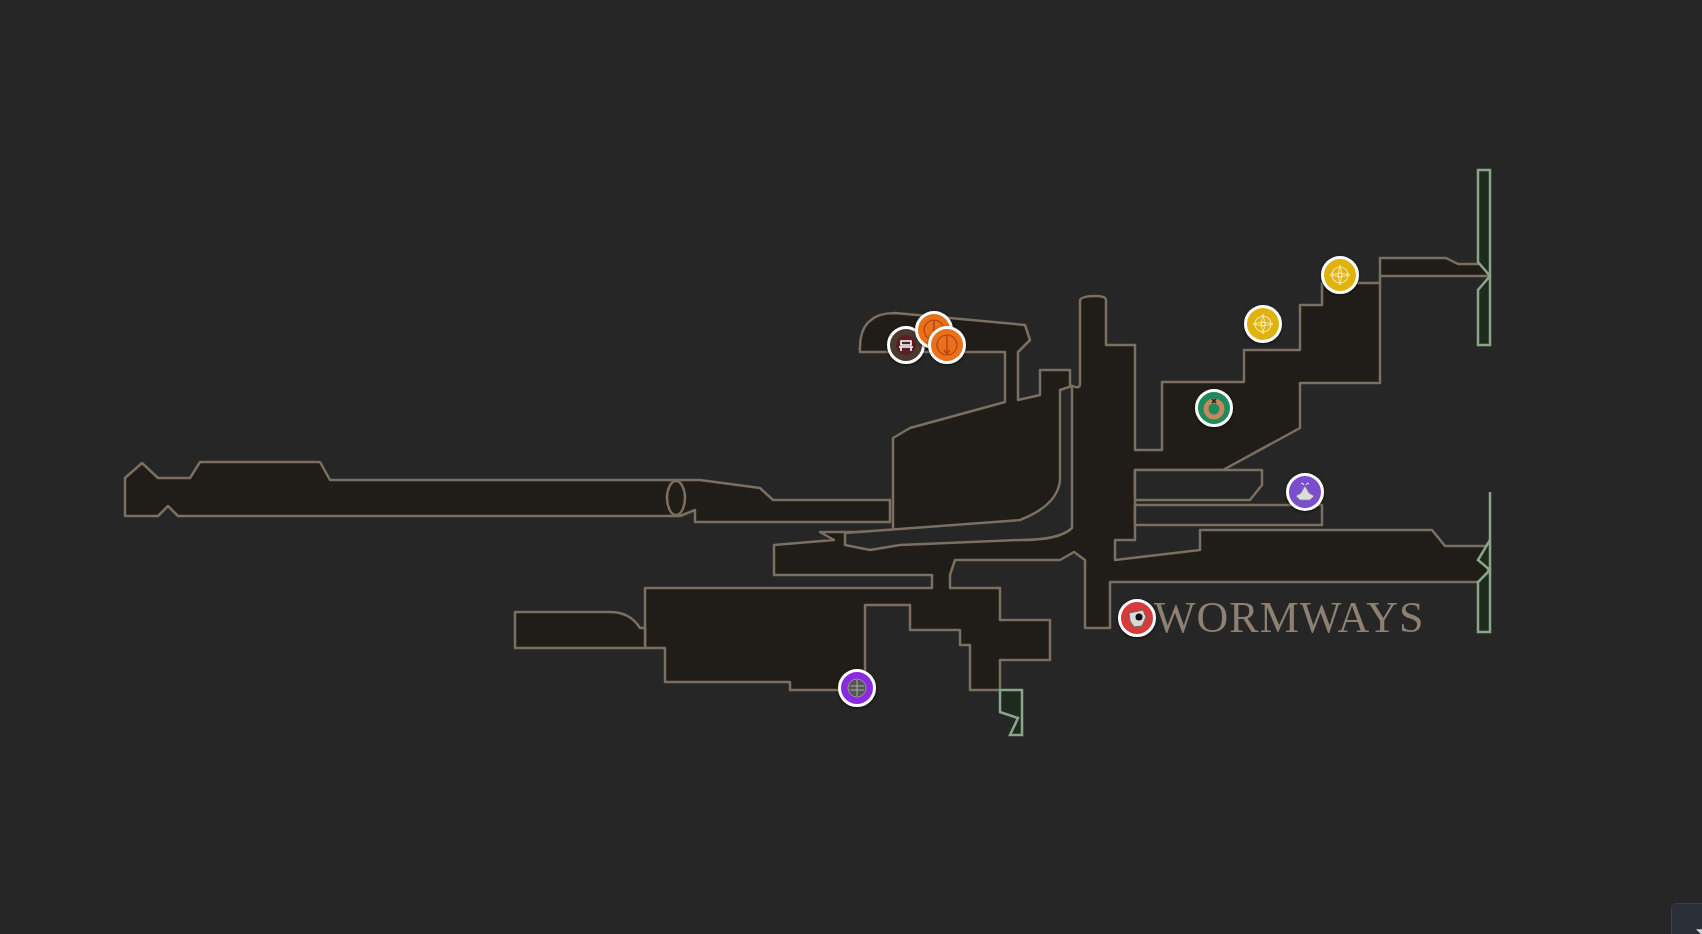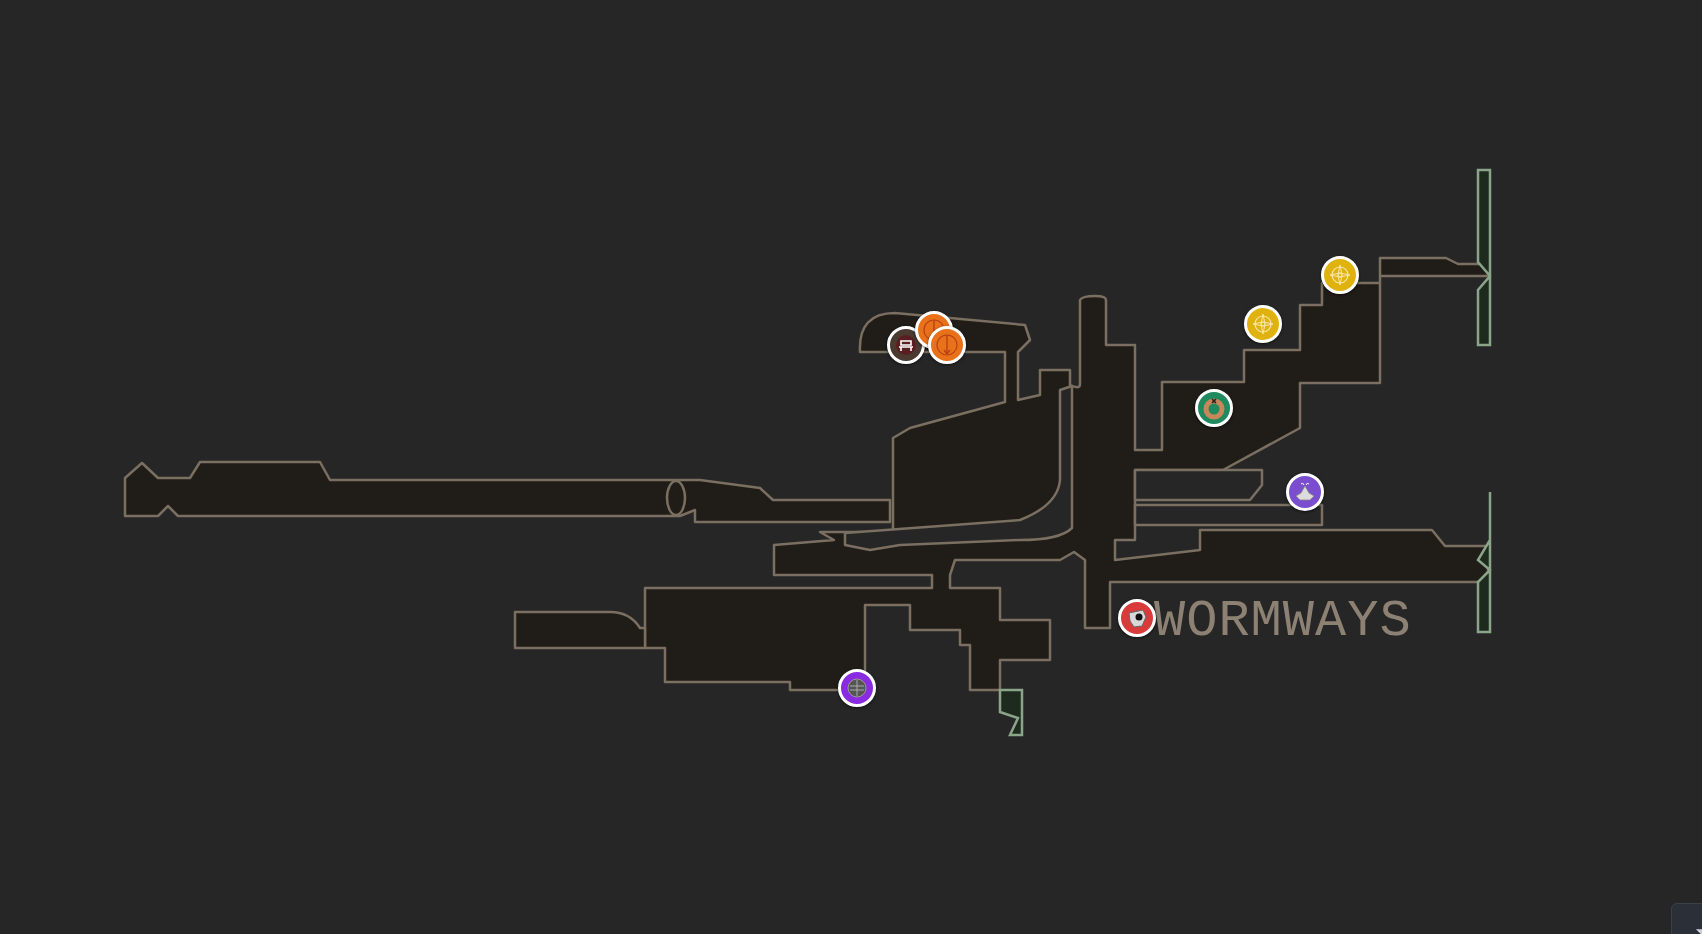--- a/index.html
+++ b/index.html
@@ -13,22 +13,22 @@
     .marker {
       position: absolute; width: 38px; height: 38px; border-radius: 50%;
       border: 3px solid #ffffff; box-sizing: border-box;
       display: flex; align-items: center; justify-content: center;
       box-shadow: 0 1px 3px rgba(0,0,0,0.6);
       cursor: pointer;
     }
     .marker svg { width: 26px; height: 26px; }
     .area-label {
       position: absolute; left: 1154px; top: 592px;
-      color: #8c8172; font-size: 52px; letter-spacing: 1px;
-      font-family: Liberation Mono, monospace;
+      color: #8c8172; font-size: 44px; letter-spacing: 1px;
+      font-family: Liberation Serif, serif;
     }
     .corner-panel {
       position: absolute; left: 1671px; top: 903px; width: 60px; height: 60px;
       background: #2a2f38; border: 1px solid #3a404a; border-radius: 6px;
     }
     .corner-panel .chev {
       position: absolute; left: 24px; top: 22px; color: #d0d4da; font-size: 12px;
       font-family: "DejaVu Sans", sans-serif;
     }
   </style>

